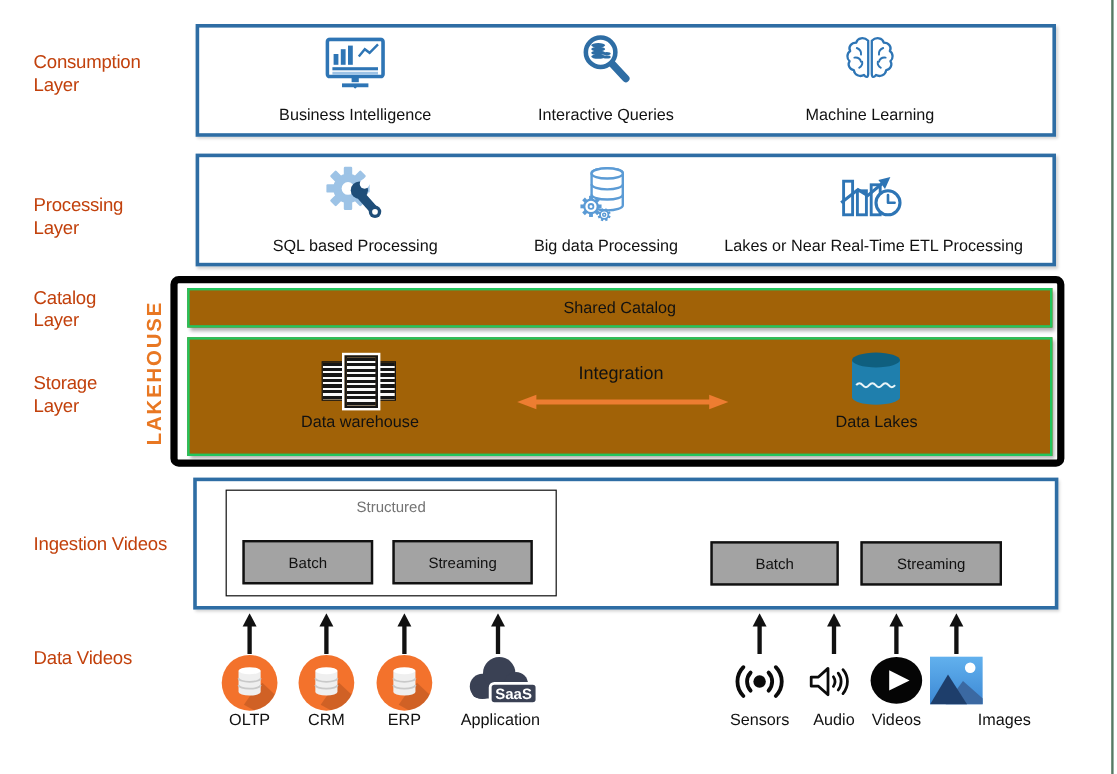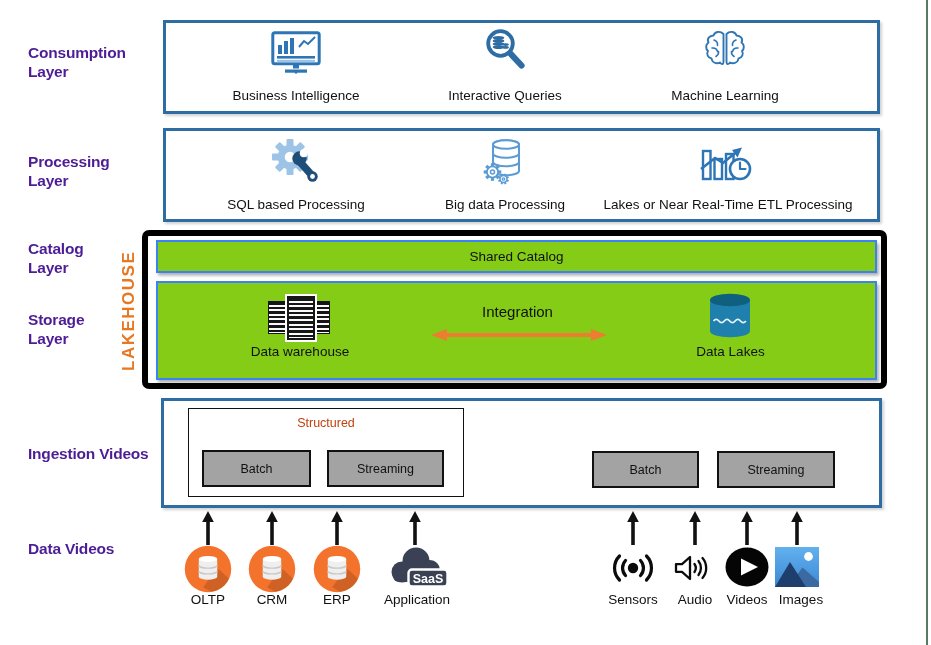--- a/index.html
+++ b/index.html
@@ -1,24 +1,24 @@
 <!DOCTYPE html>
 <html><head>
 <meta charset="utf-8">
 <style>
   html,body{margin:0;padding:0;background:#fff}
   .stage{position:relative;width:931px;height:645px;background:#fff;overflow:hidden;
          font-family:"Liberation Sans",sans-serif;color:#111}
   .abs{position:absolute}
-  .rowlabel{font-weight:700;font-size:15.5px;line-height:1.22;color:#4c1d95;letter-spacing:-0.2px}
+  .rowlabel{font-weight:400;font-size:15.5px;line-height:1.22;color:#c2410c;letter-spacing:-0.2px}
   .bluebox{border:3px solid #2e6da4;background:#fff;box-shadow:1.5px 2px 2.5px rgba(0,0,0,.18)}
-  .panel{border:2px solid #3b82f6;background:#84cc16;box-shadow:2px 2.5px 3px rgba(0,0,0,.32)}
+  .panel{border:2px solid #22c55e;background:#a16207;box-shadow:2px 2.5px 3px rgba(0,0,0,.32)}
   .lkframe{border:6.5px solid #000;border-radius:7px}
   .dlabel{font-size:13.5px;color:#111;text-align:center;line-height:1.15}
-  .grouptitle{font-size:12.5px;color:#c2410c;text-align:center}
+  .grouptitle{font-size:12.5px;color:#737373;text-align:center}
   .groupbox{border:1.6px solid #111;background:#fff}
   .inbox{border:2px solid #111;background:#a3a3a3;font-size:12.5px;color:#111;
          display:flex;align-items:center;justify-content:center}
   .lakehouse{writing-mode:vertical-rl;transform:rotate(180deg);color:#e87722;font-weight:700;
              font-size:17px;letter-spacing:1.5px;text-align:center}
   .dw-rack{position:absolute;background:repeating-linear-gradient(180deg,#161616 0 2.6px,#fafafa 2.6px 4.6px);
            border:1px solid #161616}
   .rightrule{background:#567a64}
   svg{display:block}
 </style>
@@ -43,21 +43,21 @@
         </g>
         <path d="M15.4,14.5 V33 a9.6,3.1 0 0 0 19.2,0 V14.5 Z" fill="#efefef"></path>
         <ellipse cx="25" cy="14.5" rx="9.6" ry="3.1" fill="#ffffff"></ellipse>
         <path d="M15.4,21 a9.6,3.1 0 0 0 19.2,0" stroke="#c9c9c9" stroke-width="1.5" fill="none"></path>
         <path d="M15.4,27 a9.6,3.1 0 0 0 19.2,0" stroke="#c9c9c9" stroke-width="1.5" fill="none"></path>
       </symbol>
     </defs>
   </svg>
 
   <div class="abs rowlabel" style="left:28px;top:44px;width:110px">Consumption Layer</div>
-  <div class="abs rowlabel" style="left:28px;top:153px;width:100px">Processing Layer</div>
+  <div class="abs rowlabel" style="left:28px;top:163px;width:100px">Processing Layer</div>
   <div class="abs rowlabel" style="left:28px;top:240px;width:80px">Catalog Layer</div>
   <div class="abs rowlabel" style="left:28px;top:311px;width:80px">Storage Layer</div>
   <div class="abs rowlabel" style="left:28px;top:445px;width:130px">Ingestion Videos</div>
   <div class="abs rowlabel" style="left:28px;top:540px;width:130px">Data Videos</div>
 
   <div class="abs bluebox" style="left:163px;top:20px;width:711px;height:88px"></div>
   <svg class="abs" style="left:271px;top:31px" width="50" height="44" viewBox="0 0 50 44">
     <rect x="1.8" y="1.8" width="46.4" height="31" rx="2" fill="#fff" stroke="#2e75b5" stroke-width="3"></rect>
     <rect x="7" y="14" width="4" height="9" fill="#2e75b5"></rect>
     <rect x="13" y="10" width="4" height="13" fill="#2e75b5"></rect>
@@ -293,16 +293,16 @@
     <polygon points="0,40 15,15 31,40" fill="#1e3e6b"></polygon>
   </svg>
 
   <div class="abs dlabel" style="left:163px;top:592px;width:90px">OLTP</div>
   <div class="abs dlabel" style="left:227px;top:592px;width:90px">CRM</div>
   <div class="abs dlabel" style="left:292px;top:592px;width:90px">ERP</div>
   <div class="abs dlabel" style="left:372px;top:592px;width:90px">Application</div>
   <div class="abs dlabel" style="left:588px;top:592px;width:90px">Sensors</div>
   <div class="abs dlabel" style="left:650px;top:592px;width:90px">Audio</div>
   <div class="abs dlabel" style="left:702px;top:592px;width:90px">Videos</div>
-  <div class="abs dlabel" style="left:756px;top:592px;width:90px">Images</div>
+  <div class="abs dlabel" style="left:792px;top:592px;width:90px">Images</div>
 
   <div class="abs rightrule" style="left:926px;top:0;width:2px;height:645px"></div>
 </div>
 
 </body></html>

